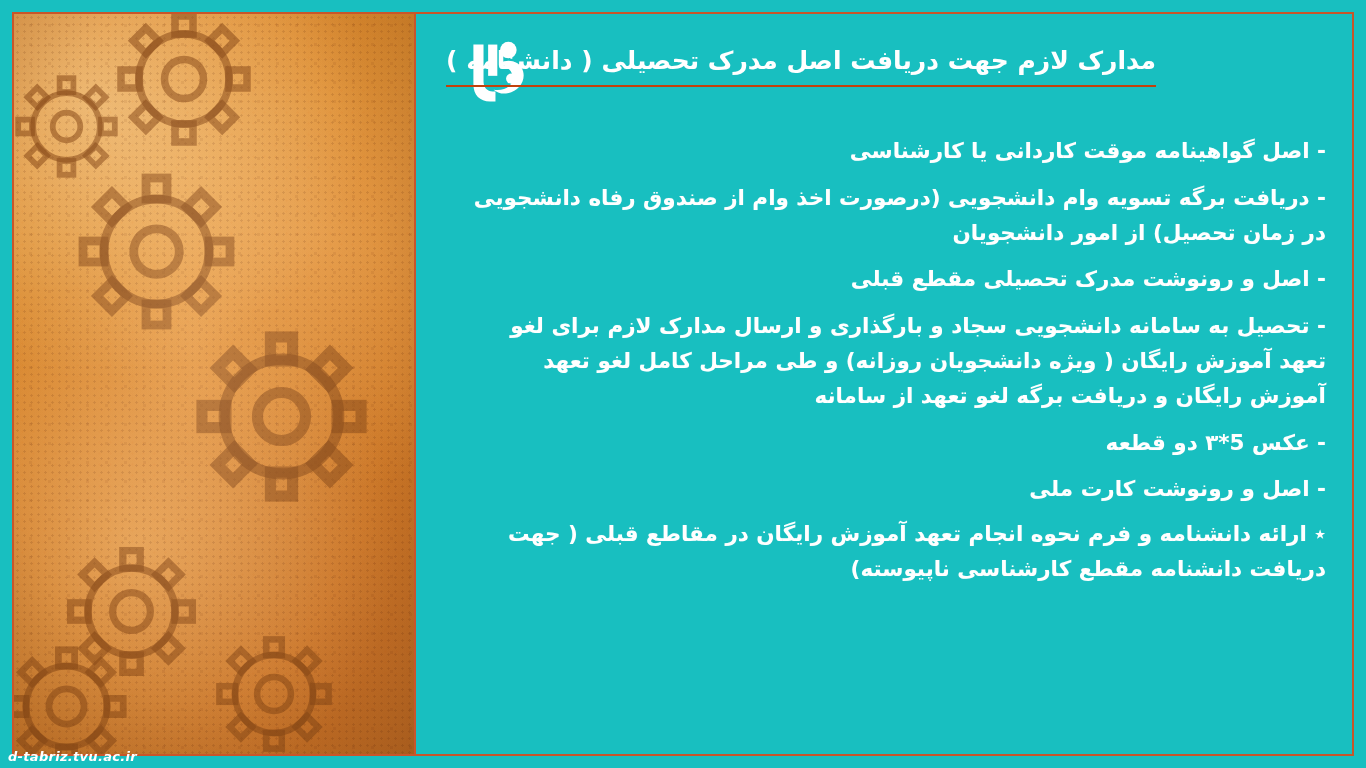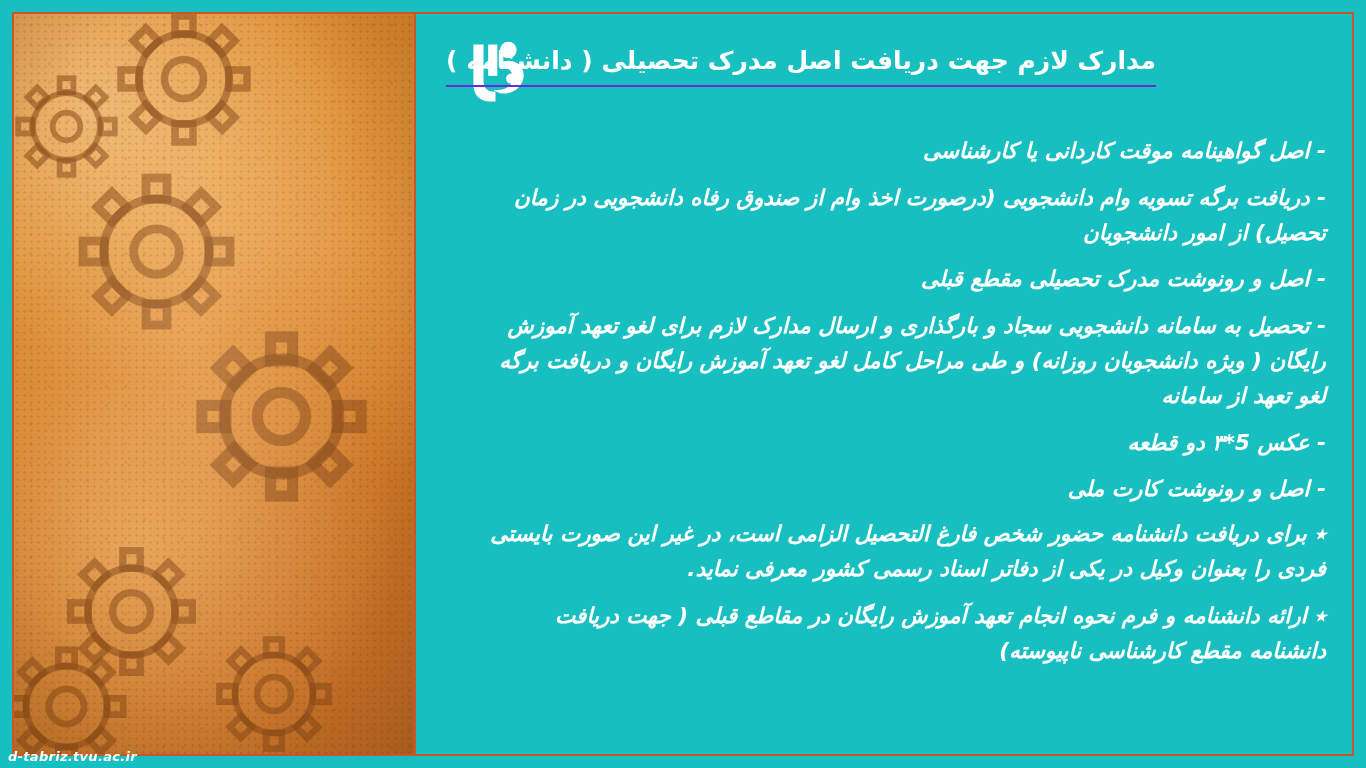--- a/index.html
+++ b/index.html
@@ -104,21 +104,21 @@
     text-align: left;
     direction: rtl;
   }
   .header-title {
     display: inline-block;
     color: #ffffff;
     font-size: 25px;
     font-weight: bold;
     letter-spacing: 0;
     line-height: 1.5;
-    border-bottom: 2px solid #6d28d9;
+    border-bottom: 2px solid #c2410c;
     padding-bottom: 5px;
     white-space: nowrap;
   }
 
   
   .body-list {
     position: absolute;
     right: 40px;
     top: 134px;
     width: 855px;
@@ -126,21 +126,20 @@
     text-align: right;
     color: #ffffff;
   }
   .body-list p {
     margin: 0 0 12px 0;
     font-size: 21.5px;
     line-height: 1.62;
     font-weight: bold;
     color: #ffffff;
     text-shadow: 0 0 1px rgba(255,255,255,0.25);
-    font-style: italic;
   }
   .body-list p.tight {
     margin-bottom: 11px;
   }
 
   
   .footer-url {
     position: absolute;
     left: 8px;
     bottom: 4px;
@@ -302,19 +301,18 @@
     <span class="header-title">مدارک لازم جهت دریافت اصل مدرک تحصیلی ( دانشنامه )</span>
   </div>
 
   <div class="body-list">
     <p>- اصل گواهینامه موقت کاردانی یا کارشناسی</p>
     <p>- دریافت برگه تسویه وام دانشجویی (درصورت اخذ وام از صندوق رفاه دانشجویی در زمان تحصیل) از امور دانشجویان</p>
     <p>- اصل و رونوشت مدرک تحصیلی مقطع قبلی</p>
     <p>- تحصیل به سامانه دانشجویی سجاد و بارگذاری و ارسال مدارک لازم برای لغو تعهد آموزش رایگان ( ویژه دانشجویان روزانه) و طی مراحل کامل لغو تعهد آموزش رایگان و دریافت برگه لغو تعهد از سامانه</p>
     <p class="tight">- عکس 5*۳ دو قطعه</p>
     <p class="tight">- اصل و رونوشت کارت ملی</p>
-    <p>٭ برای دریافت دانشنامه حضور شخص فارغ التحصیل الزامی است، در غیر این صورت بایستی فردی را بعنوان وکیل در یکی از دفاتر اسناد رسمی کشور معرفی نماید.</p>
     <p>٭ ارائه دانشنامه و فرم نحوه انجام تعهد آموزش رایگان در مقاطع قبلی ( جهت دریافت دانشنامه مقطع کارشناسی ناپیوسته)</p>
   </div>
 
   <div class="footer-url">d-tabriz.tvu.ac.ir</div>
 
 </div>
 
 </body></html>

